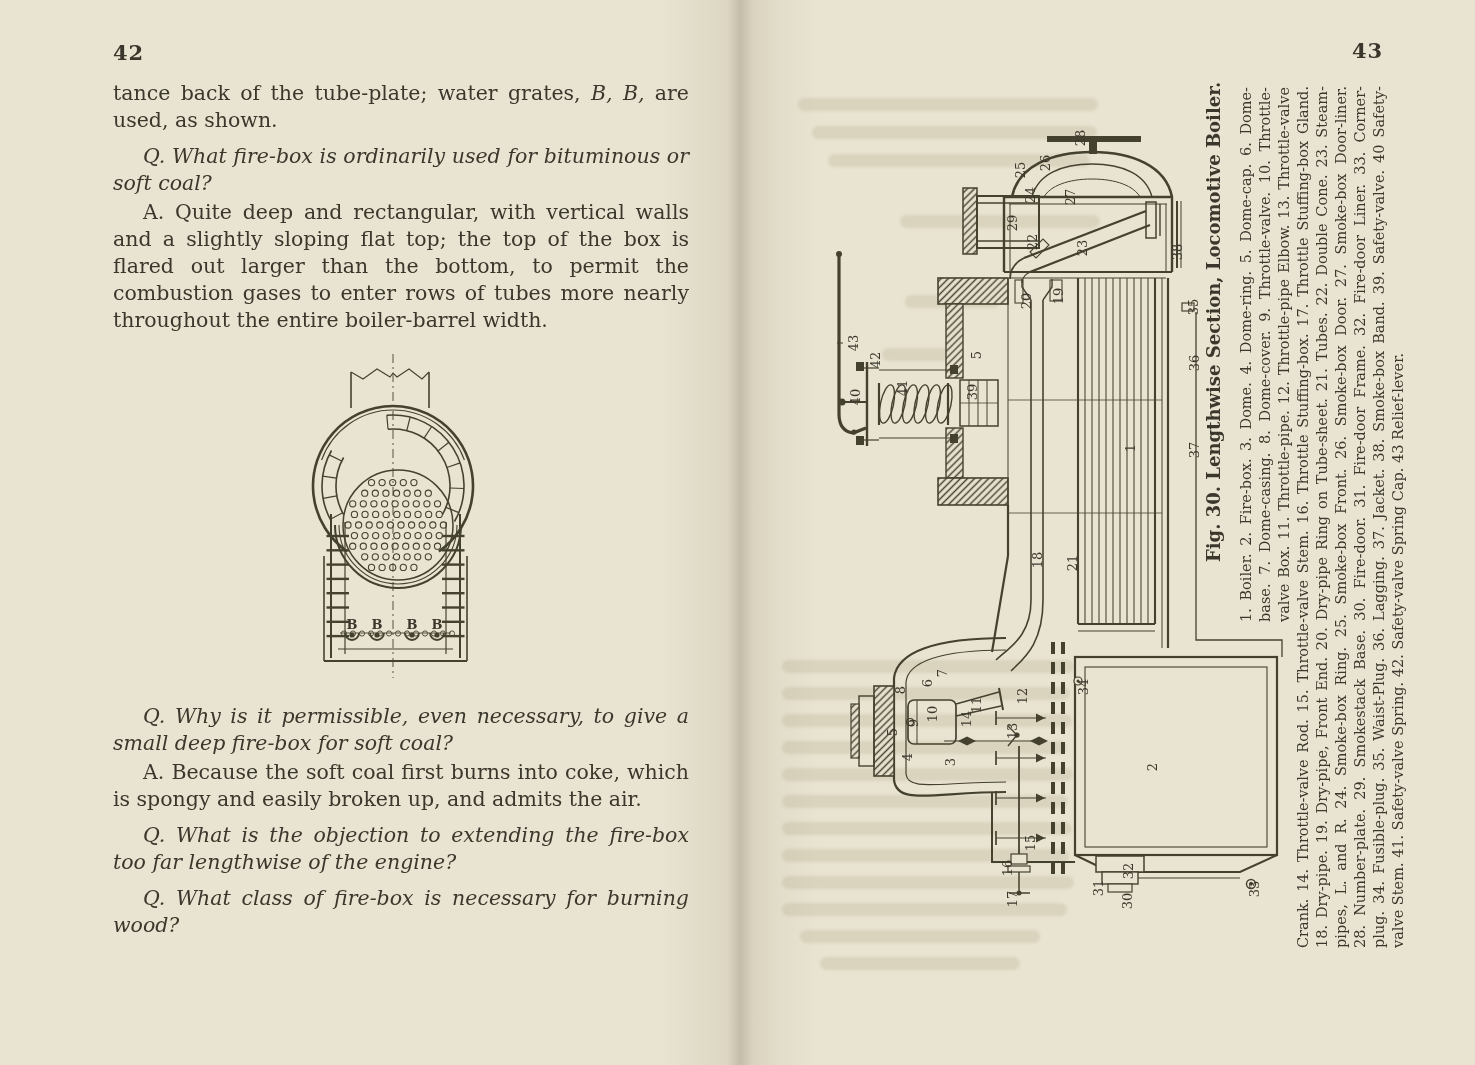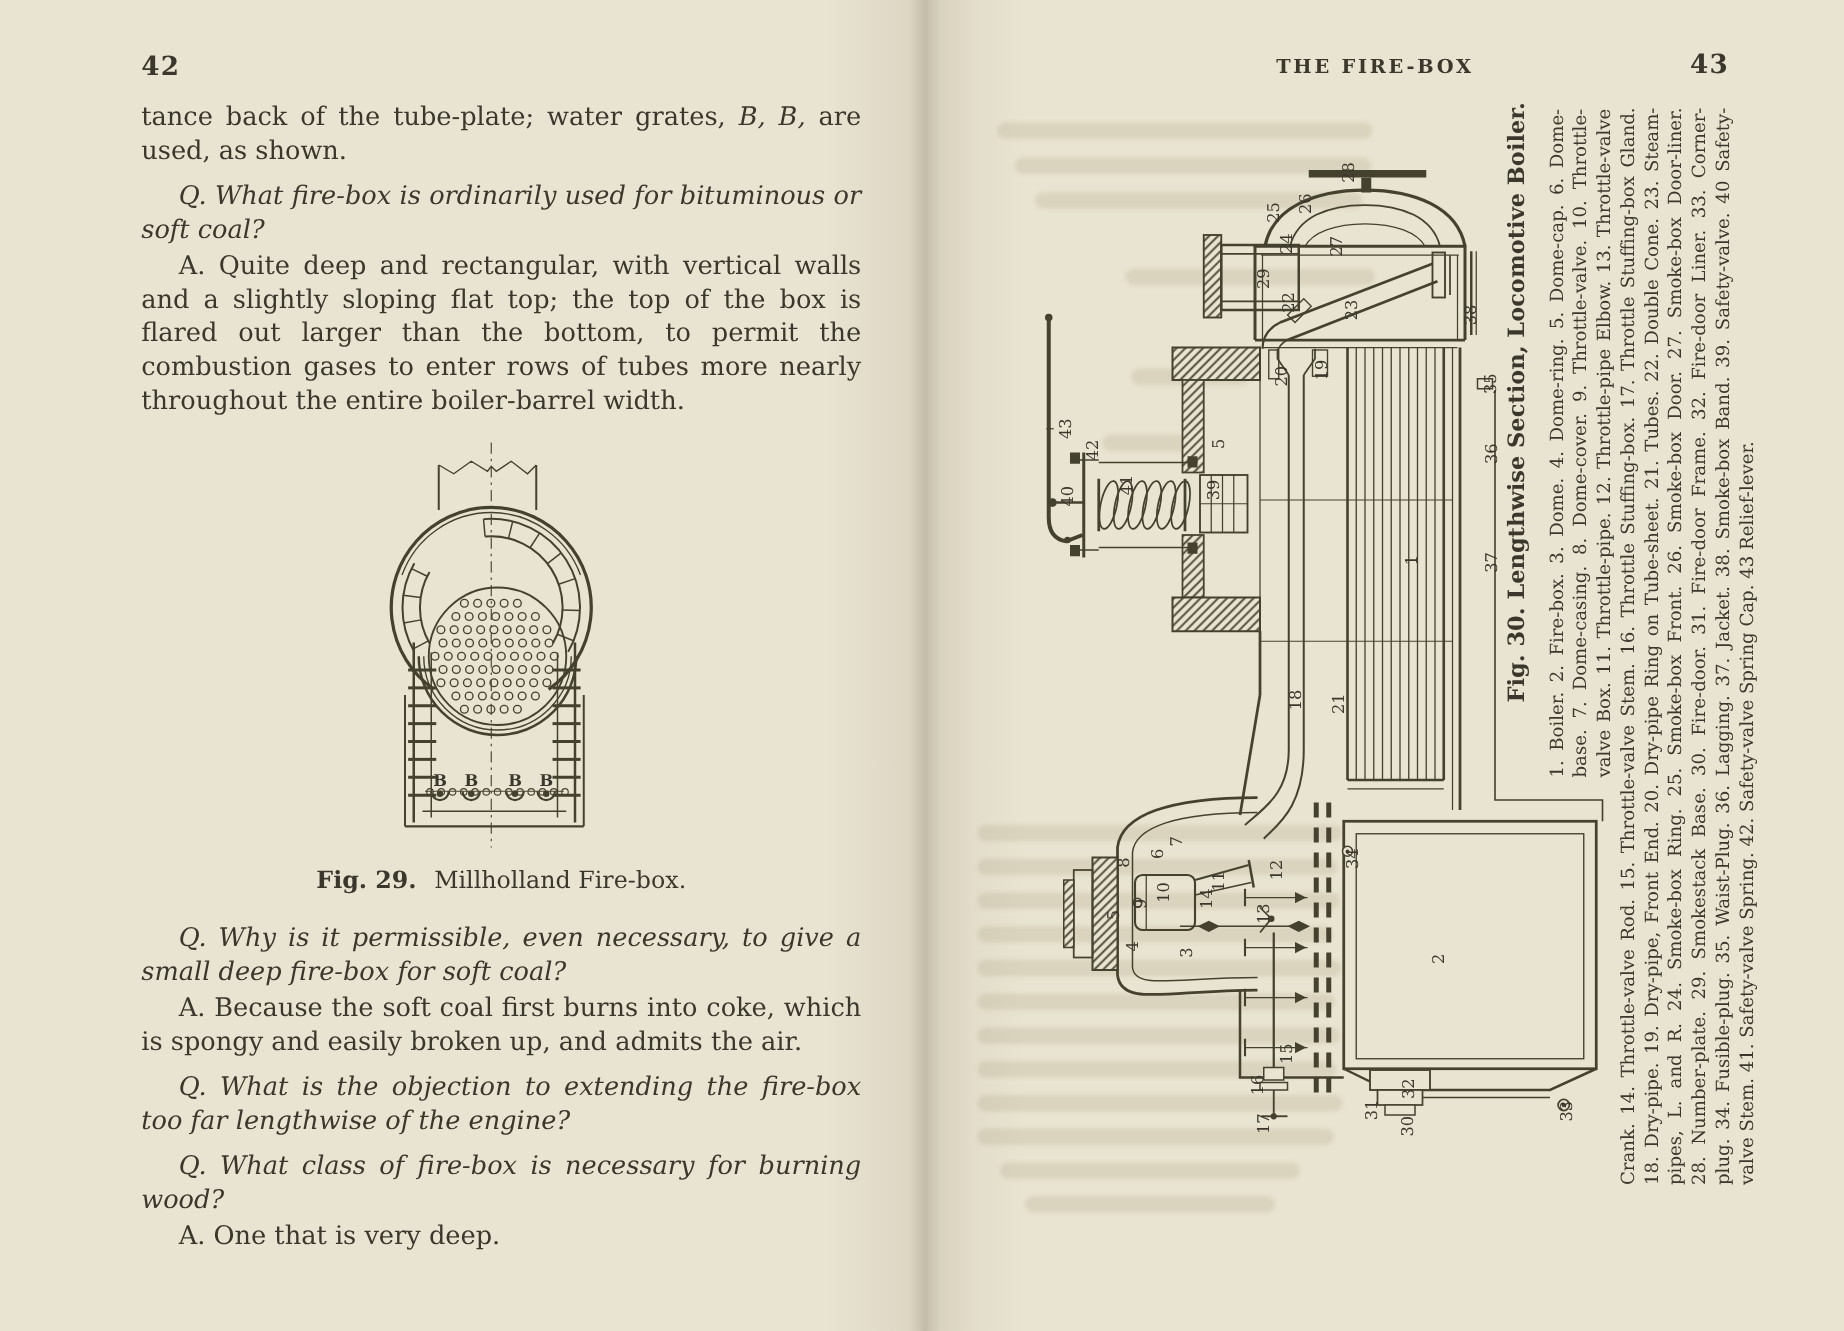--- a/index.html
+++ b/index.html
@@ -223,33 +223,30 @@
             <circle cx="149" cy="289" r="2.6" fill="#45412f" stroke="none"></circle>
             <g id="blabels29">
                 <text x="64" y="283" text-anchor="middle" font-size="13" font-weight="bold" fill="#3b372c" stroke="none">B</text>
                 <text x="89" y="283" text-anchor="middle" font-size="13" font-weight="bold" fill="#3b372c" stroke="none">B</text>
                 <text x="124" y="283" text-anchor="middle" font-size="13" font-weight="bold" fill="#3b372c" stroke="none">B</text>
                 <text x="149" y="283" text-anchor="middle" font-size="13" font-weight="bold" fill="#3b372c" stroke="none">B</text>
               </g>
           </g>
         </svg>
       </div>
-      <div class="fig29-cap"><b>Fig. 29.</b><span>Millholland Fire-box.</span></div>
       <div id="paras-bottom" class="paras-bottom">
           <p class="para q ind gq"><span>Q. Why is it permissible, even necessary, to give a small deep fire-box for soft coal?</span></p>
           <p class="para ind ga"><span>A. Because the soft coal first burns into coke, which is spongy and easily broken up, and admits the air.</span></p>
           <p class="para q ind gq"><span>Q. What is the objection to extending the fire-box too far lengthwise of the engine?</span></p>
           <p class="para q ind gq"><span>Q. What class of fire-box is necessary for burning wood?</span></p>
-          <p class="para ind ga"><span>A. One that is very deep.</span></p>
         </div>
     </div>
   </div>
 
   <div class="layer">
-    <div class="runhead r">THE FIRE-BOX</div>
     <div class="pnum r">43</div>
 
     <svg class="fig30-svg" id="fig30svg" viewBox="760 80 540 940" width="540" height="940">
       <defs>
         <pattern id="h45" width="5" height="5" patternUnits="userSpaceOnUse" patternTransform="rotate(45)">
           <rect width="5" height="5" fill="#e9e4d1"></rect>
           <line x1="2.5" y1="0" x2="2.5" y2="5" stroke="#4a4535" stroke-width="1.5"></line>
         </pattern>
       </defs>
       <g stroke="#45412f" fill="none" stroke-width="1.4">

